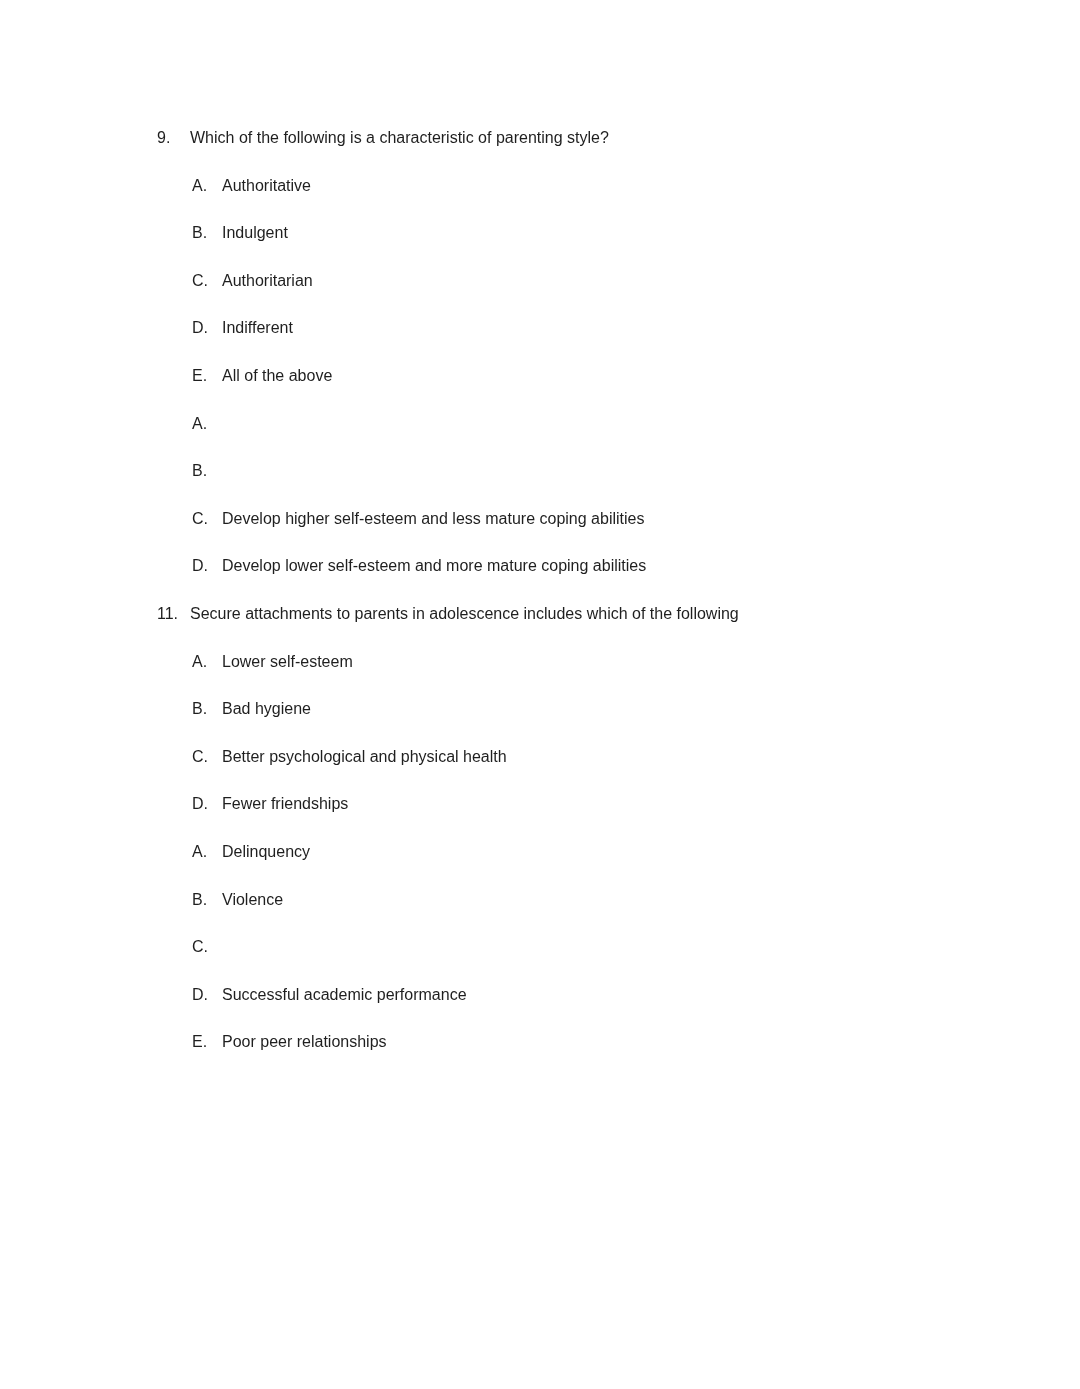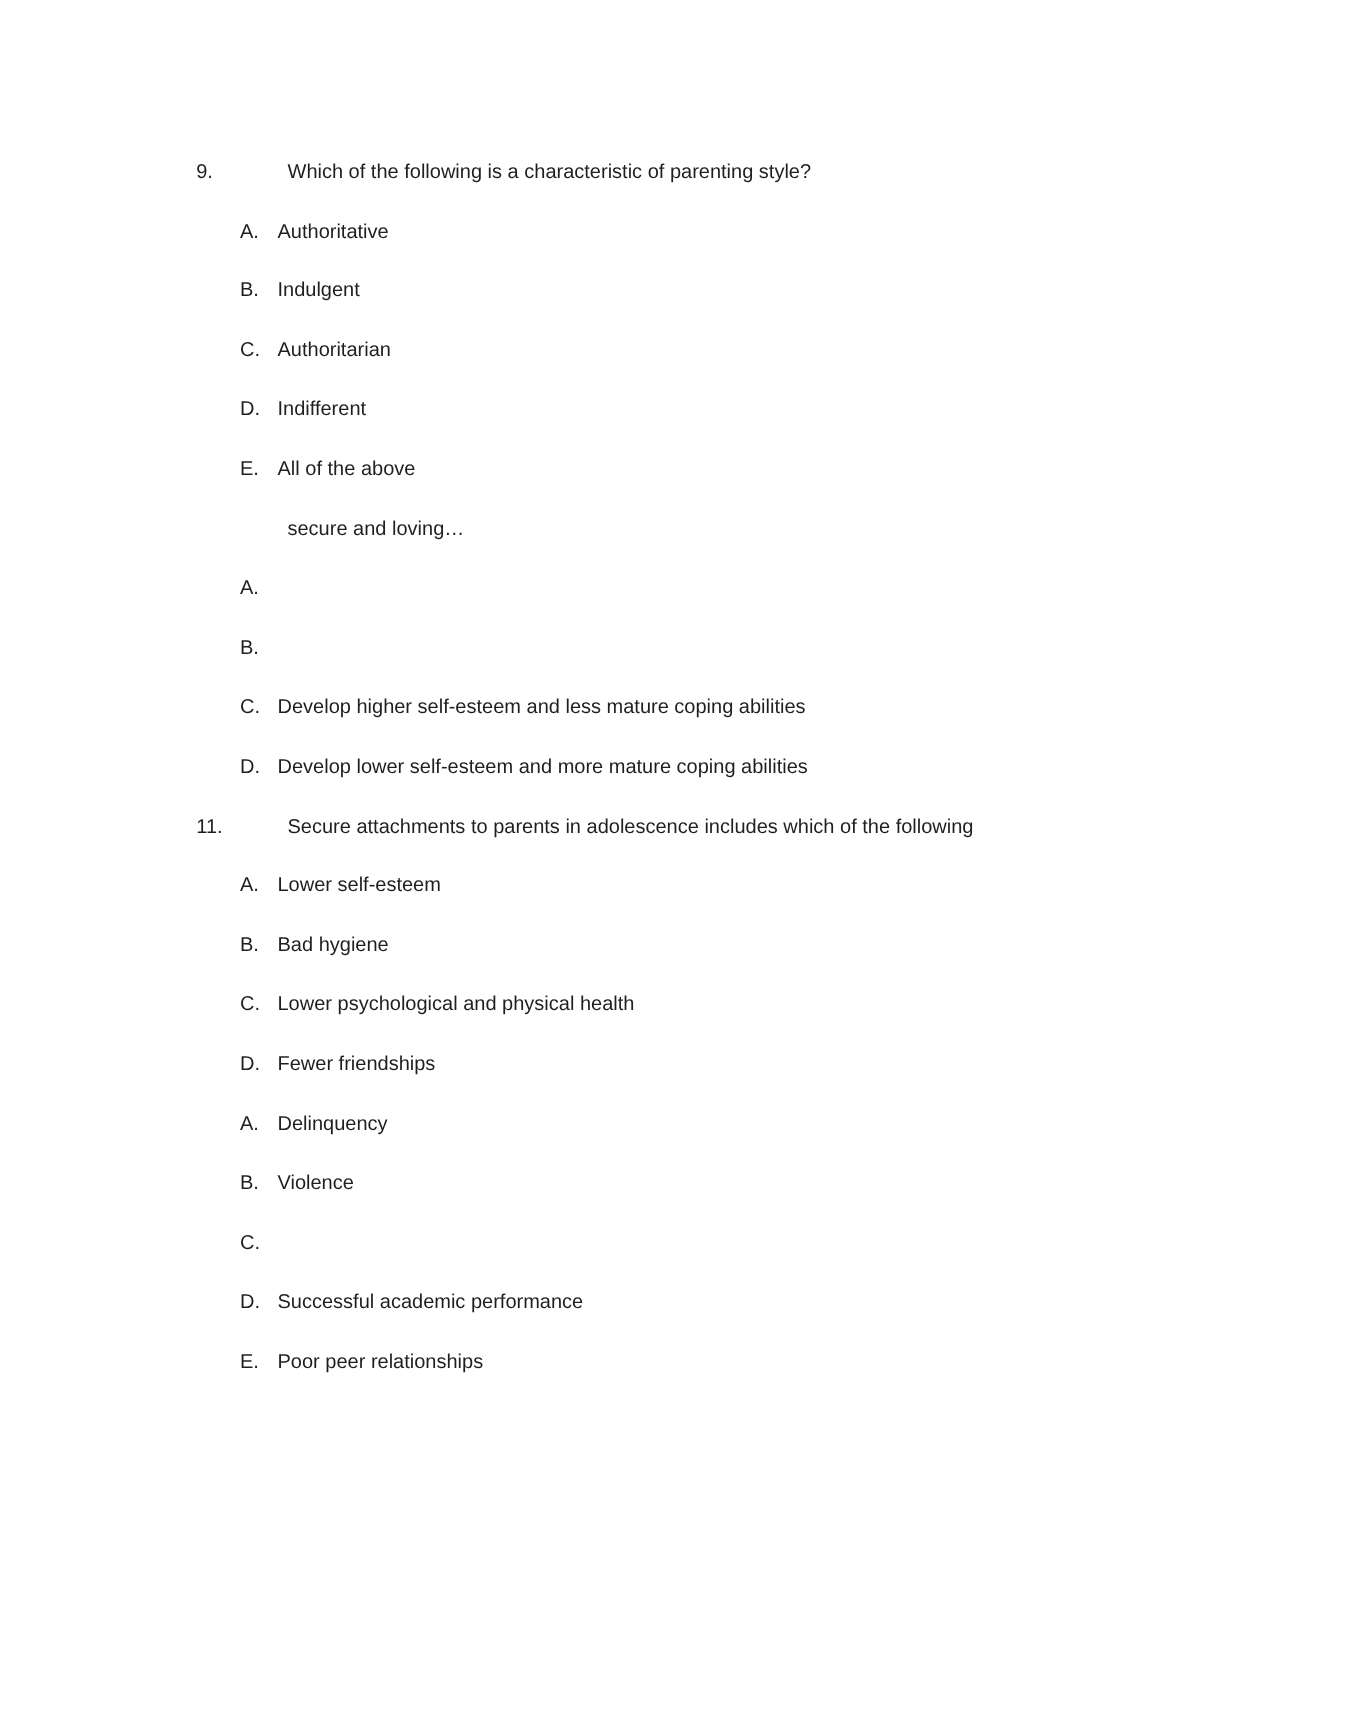--- a/index.html
+++ b/index.html
@@ -25,21 +25,20 @@
     align-items: baseline;
     line-height: 47.6px;
   }
   .q-num {
     flex: 0 0 33px;
     width: 33px;
   }
   .q-text {
     max-width: 760px;
     white-space: nowrap;
-    margin-left: 40px;
   }
   .opt-line { padding-left: 35px; }
   .opt-letter {
     flex: 0 0 30px;
     width: 30px;
   }
   .opt-text { white-space: nowrap; }
 </style>
 </head>
 <body>
@@ -68,24 +67,20 @@
         <span class="opt-letter">D.</span>
         <span class="opt-text">Indifferent</span>
       </div>
       <div class="opt-line">
         <span class="opt-letter">E.</span>
         <span class="opt-text">All of the above</span>
       </div>
     </div>
 
     <div>
-      <div class="q-line">
-        <span class="q-num"></span>
-        <span class="q-text">secure and loving…</span>
-      </div>
       <div class="opt-line">
         <span class="opt-letter">A.</span>
       </div>
       <div class="opt-line">
         <span class="opt-letter">B.</span>
       </div>
       <div class="opt-line">
         <span class="opt-letter">C.</span>
         <span class="opt-text">Develop higher self-esteem and less mature coping abilities</span>
       </div>
@@ -103,21 +98,21 @@
       <div class="opt-line">
         <span class="opt-letter">A.</span>
         <span class="opt-text">Lower self-esteem</span>
       </div>
       <div class="opt-line">
         <span class="opt-letter">B.</span>
         <span class="opt-text">Bad hygiene</span>
       </div>
       <div class="opt-line">
         <span class="opt-letter">C.</span>
-        <span class="opt-text">Lower psychological and physical health</span>
+        <span class="opt-text">Better psychological and physical health</span>
       </div>
       <div class="opt-line">
         <span class="opt-letter">D.</span>
         <span class="opt-text">Fewer friendships</span>
       </div>
     </div>
 
     <div>
       <div class="opt-line">
         <span class="opt-letter">A.</span>

